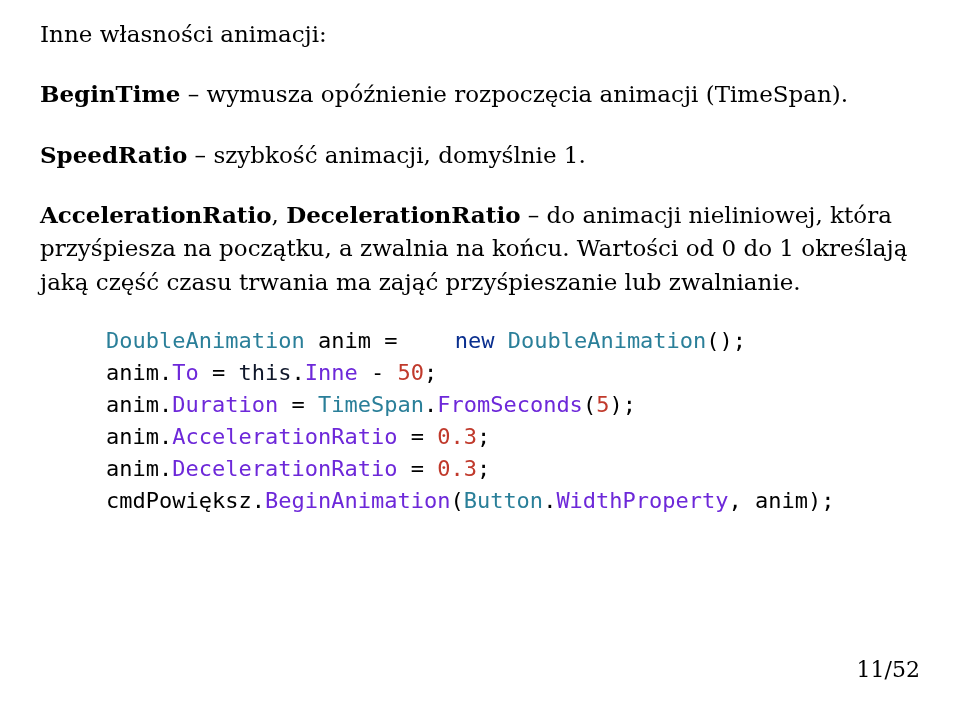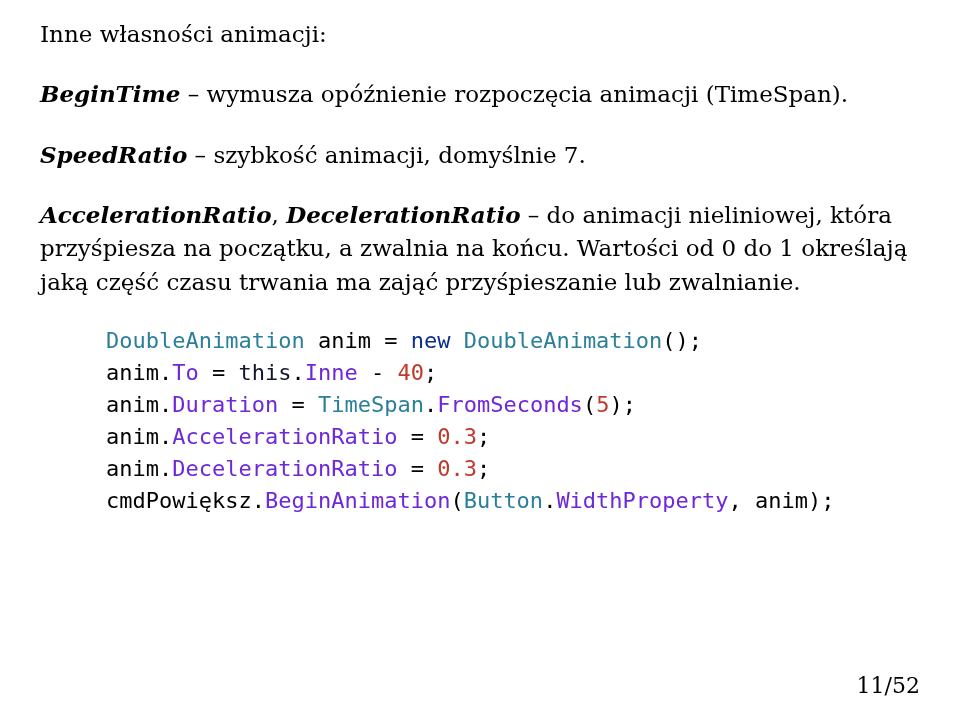--- a/index.html
+++ b/index.html
@@ -21,63 +21,62 @@
     line-height: 1.45;
   }
   .section-title {
     margin: 0 0 26px 0;
   }
   .para {
     margin: 0 0 26px 0;
   }
   .bold-it {
     font-weight: bold;
-    font-style: italic;
   }
   .code-block {
     font-family: "DejaVu Sans Mono", "Consolas", monospace;
     font-size: 22px;
     line-height: 1.45;
     white-space: pre;
     margin-left: 66px;
     margin-top: 2px;
     color: #000000;
   }
   .kw-type { color: #2a7f99; }   
-  .kw-new  { color: #0a2f8f; }   
+  .kw-new  { color: #0a2f8f; margin-left: 44px; }   
   .kw-this { color: #0f172a; }   
   .prop    { color: #6d28d9; }   
   .num     { color: #c0392b; }   
   .page-num {
     position: absolute;
-    bottom: 12px;
+    bottom: 28px;
     right: 40px;
     font-size: 22px;
   }
 </style>
 </head>
 <body>
 
 <div class="page">
 
   <p class="section-title">Inne własności animacji:</p>
 
   <p class="para">
     <span class="bold-it">BeginTime</span><span> – wymusza opóźnienie rozpoczęcia animacji (TimeSpan).</span>
   </p>
 
   <p class="para">
-    <span class="bold-it">SpeedRatio</span><span> – szybkość animacji, domyślnie 7.</span>
+    <span class="bold-it">SpeedRatio</span><span> – szybkość animacji, domyślnie 1.</span>
   </p>
 
   <p class="para">
     <span class="bold-it">AccelerationRatio</span><span>, </span><span class="bold-it">DecelerationRatio</span><span> – do animacji nieliniowej, która przyśpiesza na początku, a zwalnia na końcu. Wartości od 0 do 1 określają jaką część czasu trwania ma zająć przyśpieszanie lub zwalnianie.</span>
   </p>
 
   <div class="code-block"><span class="kw-type">DoubleAnimation</span><span> </span><span>anim</span><span> = </span><span class="kw-new">new</span><span> </span><span class="kw-type">DoubleAnimation</span><span>(</span><span>)</span><span>;</span>
-<span>anim</span><span>.</span><span class="prop">To</span><span> = </span><span class="kw-this">this</span><span>.</span><span class="prop">Inne</span><span> - </span><span class="num">40</span><span>;</span>
+<span>anim</span><span>.</span><span class="prop">To</span><span> = </span><span class="kw-this">this</span><span>.</span><span class="prop">Inne</span><span> - </span><span class="num">50</span><span>;</span>
 <span>anim</span><span>.</span><span class="prop">Duration</span><span> = </span><span class="kw-type">TimeSpan</span><span>.</span><span class="prop">FromSeconds</span><span>(</span><span class="num">5</span><span>)</span><span>;</span>
 <span>anim</span><span>.</span><span class="prop">AccelerationRatio</span><span> = </span><span class="num">0.3</span><span>;</span>
 <span>anim</span><span>.</span><span class="prop">DecelerationRatio</span><span> = </span><span class="num">0.3</span><span>;</span>
 <span>cmdPowiększ</span><span>.</span><span class="prop">BeginAnimation</span><span>(</span><span class="kw-type">Button</span><span>.</span><span class="prop">WidthProperty</span><span>, </span><span>anim</span><span>)</span><span>;</span></div>
 
   <div class="page-num">11/52</div>
 </div>
 
 </body></html>

